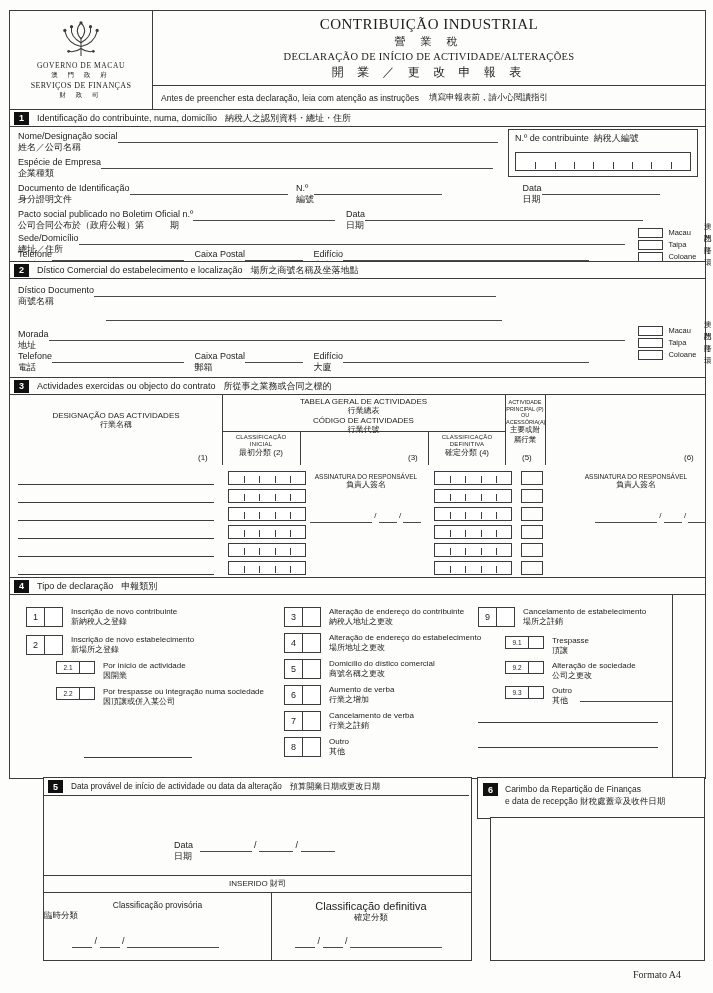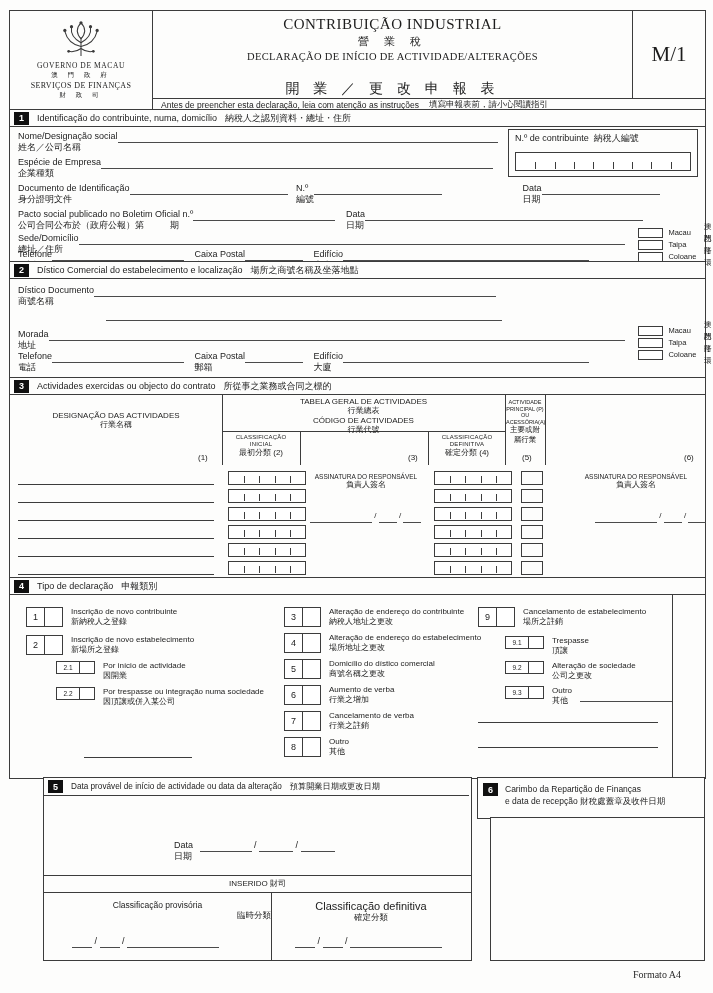--- a/index.html
+++ b/index.html
@@ -16,21 +16,21 @@
   .logo-cell{width:142px;border-right:1px solid #3c3c3c;display:flex;flex-direction:column;align-items:center;justify-content:center;gap:1px}
   .org1{font-family:"Liberation Serif",serif;font-size:7.5px;letter-spacing:.6px;margin-top:2px}
   .orgcn{font-size:6.5px;letter-spacing:4px}
   .org2{font-family:"Liberation Serif",serif;font-size:8px;letter-spacing:.4px}
   .hdr-right{flex:1;display:flex;flex-direction:column}
   .hdr-top{flex:1;display:flex}
   .title-cell{flex:1;text-align:center;padding-top:5px}
   .t1{font-family:"Liberation Serif",serif;font-size:15px;letter-spacing:.5px}
   .t1cn{font-size:11px;letter-spacing:6px;margin-top:1px}
   .t2{font-family:"Liberation Serif",serif;font-size:10.5px;margin-top:2px;letter-spacing:.3px}
-  .t2cn{font-size:14px;letter-spacing:5px;margin-top:18px}
+  .t2cn{font-size:12px;letter-spacing:5px;margin-top:2px}
   .m1-cell{width:72px;border-left:1px solid #3c3c3c;display:flex;align-items:center;justify-content:center;font-family:"Liberation Serif",serif;font-size:21px}
   .instr{height:23px;border-top:1px solid #3c3c3c;display:flex;align-items:center;gap:10px;padding-left:8px;font-size:8.5px;white-space:nowrap}
   
   .sec-hdr{position:absolute;left:0;width:695px;height:18px;border-top:1px solid #3c3c3c;border-bottom:1px solid #3c3c3c;display:flex;align-items:center;gap:8px;padding-left:4px;box-sizing:border-box;background:#fdfdfc}
   .sec-num{min-width:15px;height:13px;background:#101010;color:#fff;font-size:9px;font-weight:bold;display:flex;align-items:center;justify-content:center}
   .sec-pt,.sec-cn{font-size:9px;white-space:nowrap}
   
   .fr{position:absolute;font-size:9px;line-height:11px;white-space:nowrap}
   .pair{display:inline-block;vertical-align:top}
   .cl{font-size:9px}
@@ -104,21 +104,20 @@
       <div class="orgcn">財 政 司</div>
     </div>
     <div class="hdr-right">
       <div class="hdr-top">
         <div class="title-cell">
           <div class="t1">CONTRIBUIÇÃO INDUSTRIAL</div>
           <div class="t1cn">營 業 稅</div>
           <div class="t2">DECLARAÇÃO DE INÍCIO DE ACTIVIDADE/ALTERAÇÕES</div>
           <div class="t2cn">開 業 ／ 更 改 申 報 表</div>
         </div>
-        <div class="m1-cell">M/1</div>
       </div>
       <div class="instr">
         <span>Antes de preencher esta declaração, leia com atenção as instruções</span>
         <span>填寫申報表前，請小心閱讀指引</span>
       </div>
     </div>
   </div>
 
   <div class="sec-hdr" style="top:98px">
     <span class="sec-num">1</span>
@@ -507,21 +506,21 @@
   <div class="fr" style="left:130px;top:62px">
     <span class="pair"><span>Data</span><br><span class="cl">日期</span></span>
     <span class="line" style="width:52px;margin-left:4px"></span> / <span class="line" style="width:34px"></span> / <span class="line" style="width:34px"></span>
   </div>
   <div class="strip" style="top:97px;height:16px">
     <span>INSERIDO</span>&nbsp;<span>財司</span>
   </div>
   <div class="vline" style="left:227px;top:114px;height:68px"></div>
   <div class="abs" style="left:0;top:114px;width:227px;height:68px">
     <div style="text-align:center;font-size:8.5px;margin-top:8px">Classificação provisória</div>
-    <div style="text-align:right;font-size:8.5px">臨時分類</div>
+    <div style="text-align:left;font-size:8.5px">臨時分類</div>
     <div class="dline" style="left:28px;top:44px;font-size:9px"><span class="line" style="width:20px"></span> / <span class="line" style="width:20px"></span> / <span class="line" style="width:92px"></span></div>
   </div>
   <div class="abs" style="left:227px;top:114px;width:200px;height:68px">
     <div style="text-align:center;font-size:11px;margin-top:8px">Classificação definitiva</div>
     <div style="text-align:center;font-size:8.5px">確定分類</div>
     <div class="dline" style="left:24px;top:44px;font-size:9px"><span class="line" style="width:20px"></span> / <span class="line" style="width:20px"></span> / <span class="line" style="width:92px"></span></div>
   </div>
 </div>
 
 <div class="box6h">

